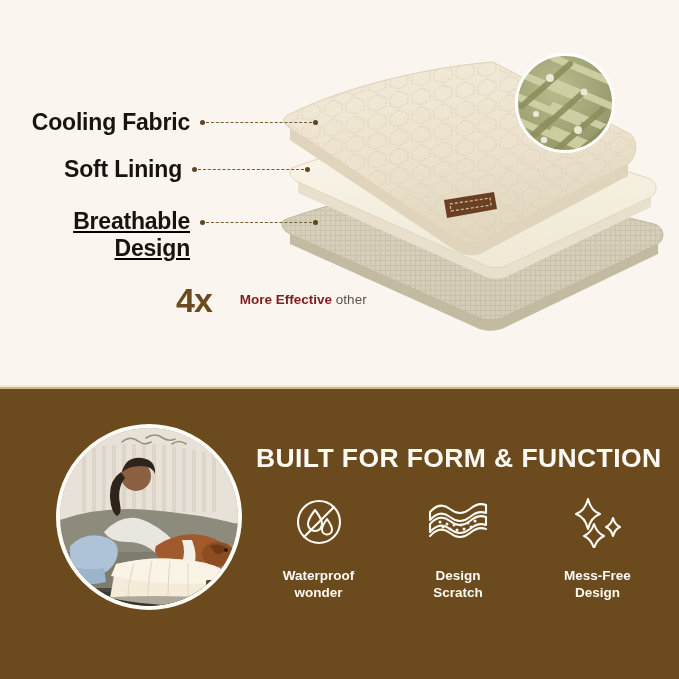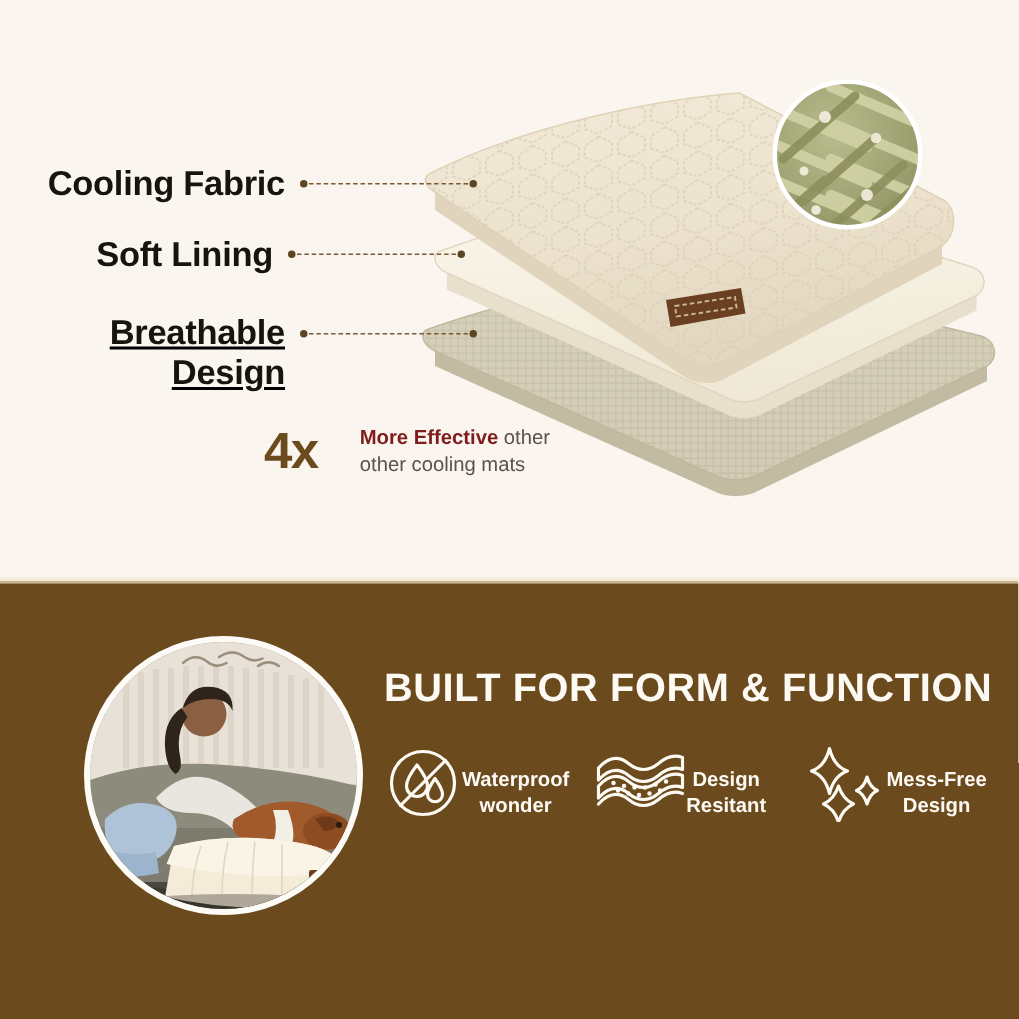--- a/index.html
+++ b/index.html
@@ -80,21 +80,21 @@
     position:absolute; left:256px; top:54px; width:400px;
     font-size:26.5px; font-weight:800; color:#fdfaf4;
     letter-spacing:0.4px; text-align:right; white-space:nowrap;
   }
 
   
   #features {
     position:absolute; left:256px; top:100px; width:404px;
     display:flex; justify-content:space-between;
   }
-  .feature { width:125px; display:flex; flex-direction:row; align-items:center; }
+  .feature { width:125px; display:flex; flex-direction:column; align-items:center; }
   .feature-icon { height:66px; display:flex; align-items:center; justify-content:center; }
   .feature-label {
     margin-top:12px; font-size:13.5px; font-weight:700; color:#fdfaf4;
     text-align:center; line-height:1.28;
   }
 </style>
 </head>
 <body>
 
 <div id="top-panel">
@@ -240,21 +240,20 @@
       <span class="ldot r"></span>
     </div>
   </div>
 
   <div id="claim">
     <div id="claim-num">4x</div>
     <div id="claim-text">
       <div>
         <b>More Effective</b><span class="thin"> other</span>
       </div>
-      <div class="thin">other cooling mats</div>
     </div>
   </div>
 </div>
 
 <div id="divider"></div>
 
 <div id="bottom-panel">
 
   <div id="photo-circle">
     <svg width="178" height="178" viewBox="0 0 178 178" xmlns="http://www.w3.org/2000/svg">
@@ -373,21 +372,21 @@
             <circle cx="16" cy="30" r="1.5"></circle>
               <circle cx="23" cy="32" r="1.5"></circle>
             <circle cx="30" cy="33" r="1.5"></circle>
               <circle cx="37" cy="32" r="1.5"></circle>
             <circle cx="44" cy="30" r="1.5"></circle>
           </g>
         </svg>
       </div>
       <div class="feature-label">
         <div>Design</div>
-        <div>Resitant</div>
+        <div>Scratch</div>
       </div>
     </div>
 
     <div class="feature">
       <div class="feature-icon">
         <svg width="56" height="52" viewBox="0 0 56 52" xmlns="http://www.w3.org/2000/svg" fill="none" stroke="#fdfaf4" stroke-width="2.1" stroke-linejoin="round">
           <path d="M18 3 q3 12 12 15 q-9 3 -12 15 q-3 -12 -12 -15 q9 -3 12 -15 Z"></path>
           <path d="M43 22 q2 7 7 9 q-5 2 -7 9 q-2 -7 -7 -9 q5 -2 7 -9 Z"></path>
           <path d="M24 28 q3 9 10 12 q-7 3 -10 12 q-3 -9 -10 -12 q7 -3 10 -12 Z"></path>
         </svg>

